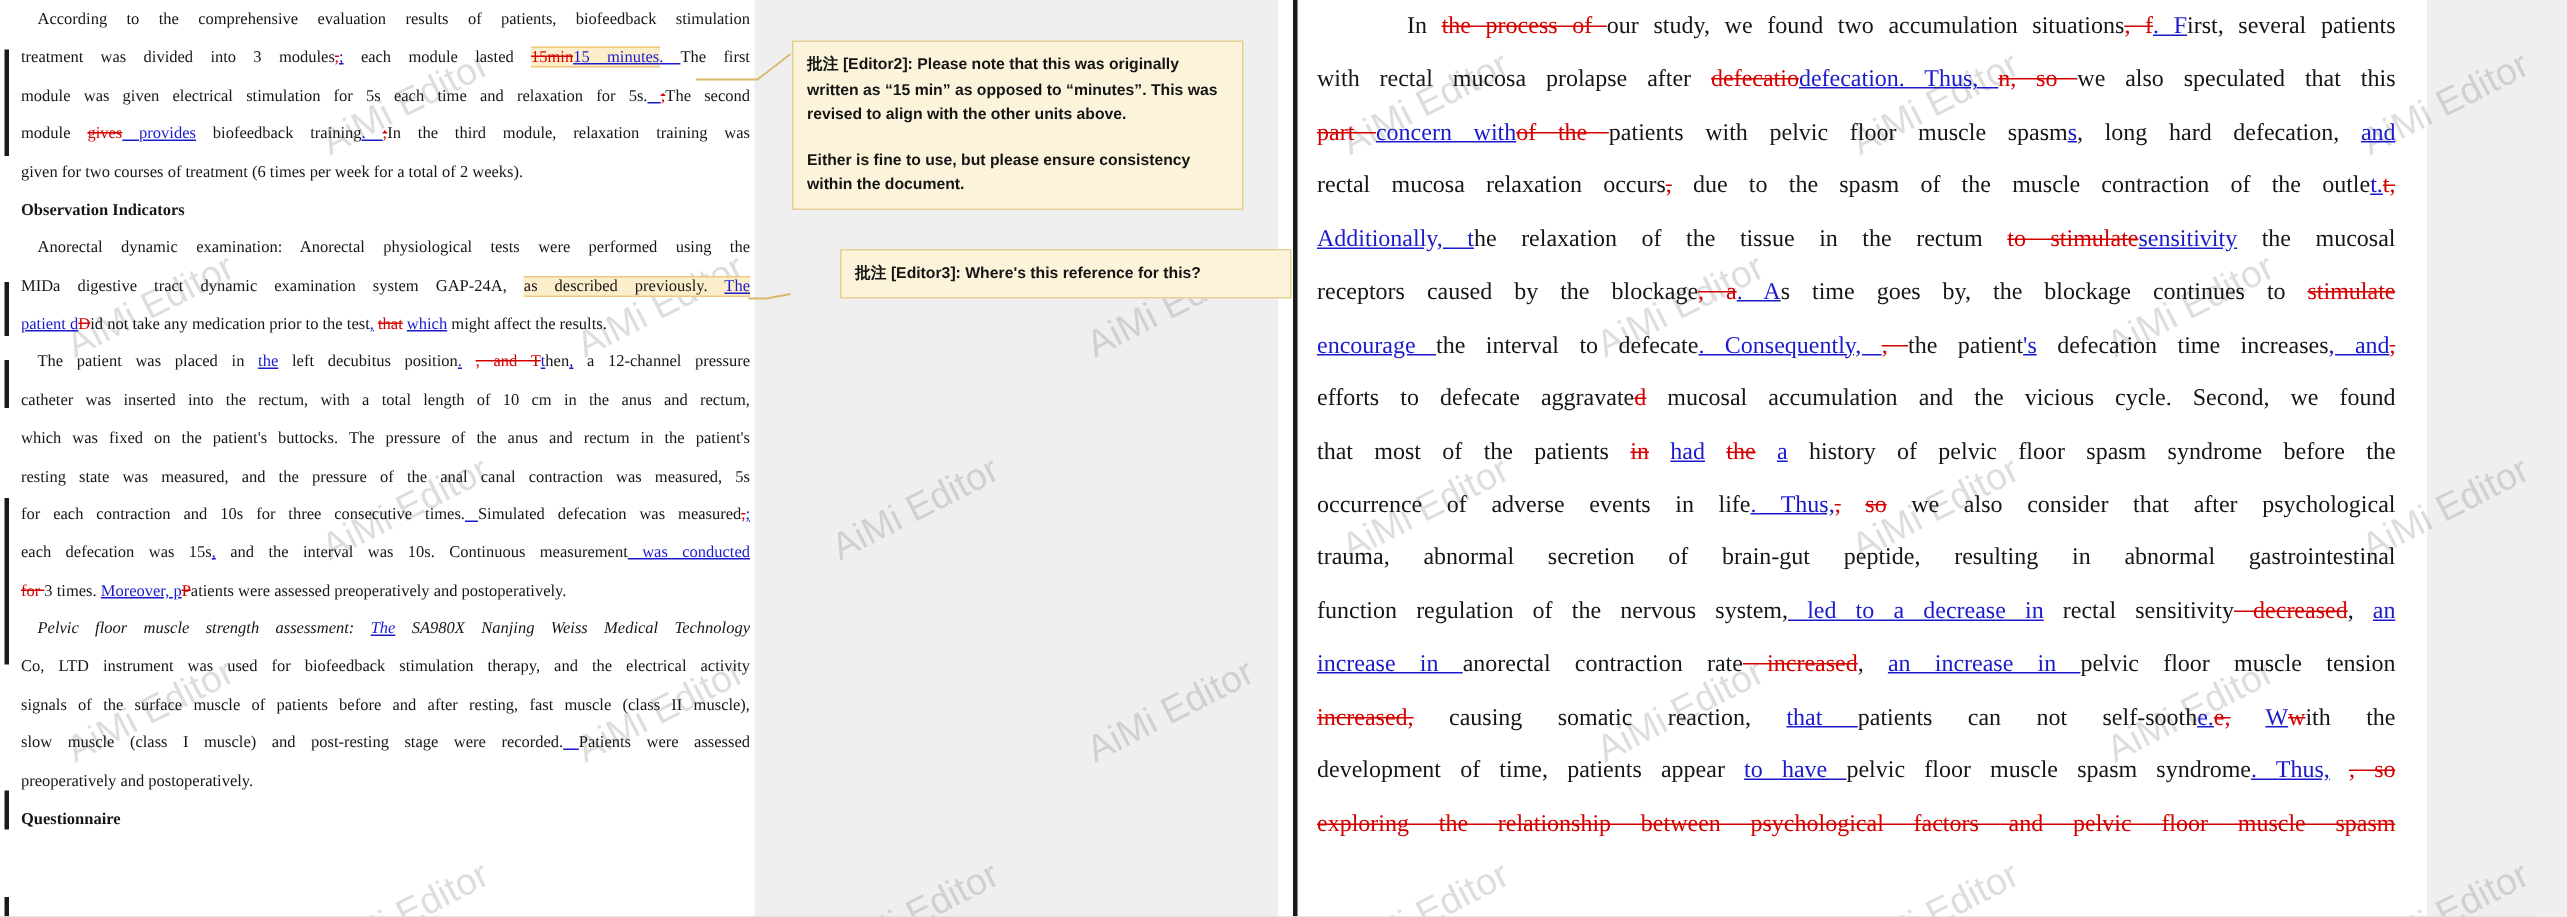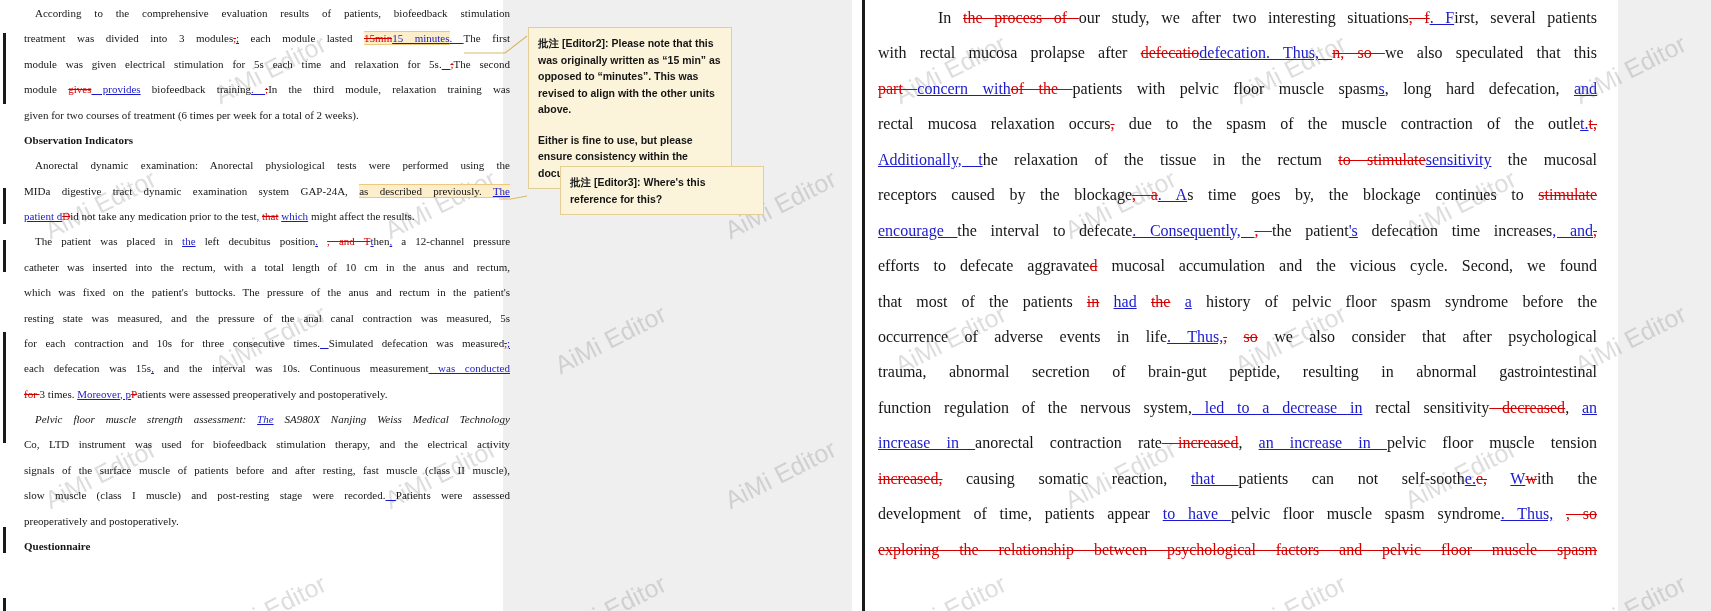--- a/index.html
+++ b/index.html
@@ -12,36 +12,36 @@
   #leftPage{left:0;width:503px;}
   #rightPage{left:852px;width:766px;}
   .wm{
     position:absolute;z-index:2;white-space:nowrap;
     font-family:"Liberation Sans",sans-serif;font-size:25px;
     color:var(--wmcolor,rgba(100,100,100,0.22));
     transform:rotate(-27deg);pointer-events:none;
   }
   #connectors{position:absolute;left:0;top:0;z-index:3;pointer-events:none;}
   .textcol{position:absolute;z-index:4;color:#161616;}
-  #leftCol{left:24px;top:1px;width:486px;font-size:11px;}
+  #leftCol{left:14px;top:1px;width:486px;font-size:11px;}
   #leftCol .line{height:25.38px;line-height:25.38px;overflow:hidden;}
   #rightCol{left:878px;top:0;width:719px;font-size:16px;}
   #rightCol .line{height:35.45px;line-height:35.45px;overflow:hidden;}
   .line.j{text-align:justify;text-align-last:justify;}
   .line.b{font-weight:bold;}
   .ins{color:var(--ins,#1a1acc);text-decoration:underline;}
   .del{color:var(--del,#d40000);text-decoration:line-through;}
   .hl{
     background:var(--hlbg,#fdeecb);
     border-top:1px solid var(--hlbd,#edc87e);
     border-bottom:1px solid var(--hlbd,#edc87e);
   }
   .cbar{position:absolute;width:2.5px;background:var(--cbar,#1a1a1a);z-index:5;}
   .cbox{
-    position:absolute;left:528px;width:204px;box-sizing:border-box;z-index:6;
+    position:absolute;left:528px;width:301px;box-sizing:border-box;z-index:6;
     background:var(--cbg,#fbf4da);border:1px solid var(--cbd,#e3cf96);
     padding:7px 9px;font-family:"Liberation Sans",sans-serif;
     font-size:10.5px;font-weight:bold;line-height:16.5px;color:#141414;
   }
   .cbox p{margin:0;}
   .cbox p + p{margin-top:14px;}
   .clabel{font-weight:bold;}
 </style>
 </head>
 <body>
@@ -102,21 +102,21 @@
       <div class="line j"><span class="t">each defecation was 15s</span><span class="ins">,</span><span class="t"> and the interval was 10s. Continuous measurement</span><span class="ins"> was conducted</span></div>
       <div class="line"><span class="del">for </span><span class="t">3 times. </span><span class="ins">Moreover, p</span><span class="del">P</span><span class="t">atients were assessed preoperatively and postoperatively.</span></div>
       <div class="line j" style="text-indent: 11px; font-style: italic;"><span class="t">Pelvic floor muscle strength assessment: </span><span class="ins">The</span><span class="t"> SA980X Nanjing Weiss Medical Technology</span></div>
       <div class="line j"><span class="t">Co, LTD instrument was used for biofeedback stimulation therapy, and the electrical activity</span></div>
       <div class="line j"><span class="t">signals of the surface muscle of patients before and after resting, fast muscle (class II muscle),</span></div>
       <div class="line j"><span class="t">slow muscle (class I muscle) and post-resting stage were recorded.</span><span class="ins"> </span><span class="t">Patients were assessed</span></div>
       <div class="line"><span class="t">preoperatively and postoperatively.</span></div>
       <div class="line b"><span class="t">Questionnaire</span></div>
     </div>
   <div class="textcol" id="rightCol">
-      <div class="line j" style="text-indent: 60px;"><span class="t">In </span><span class="del">the process of </span><span class="t">our study, we after two interesting situations</span><span class="del">, f</span><span class="ins">. F</span><span class="t">irst, several patients</span></div>
+      <div class="line j" style="text-indent: 60px;"><span class="t">In </span><span class="del">the process of </span><span class="t">our study, we found two accumulation situations</span><span class="del">, f</span><span class="ins">. F</span><span class="t">irst, several patients</span></div>
       <div class="line j"><span class="t">with rectal mucosa prolapse after </span><span class="del">defecatio</span><span class="ins">defecation. Thus, </span><span class="del">n, so </span><span class="t">we also speculated that this</span></div>
       <div class="line j"><span class="del">part </span><span class="ins">concern with</span><span class="del">of the </span><span class="t">patients with pelvic floor muscle spasm</span><span class="ins">s</span><span class="t">, long hard defecation, </span><span class="ins">and</span></div>
       <div class="line j"><span class="t">rectal mucosa relaxation occurs</span><span class="del">,</span><span class="t"> due to the spasm of the muscle contraction of the outle</span><span class="ins">t.</span><span class="del">t,</span></div>
       <div class="line j"><span class="ins">Additionally, t</span><span class="t">he relaxation of the tissue in the rectum </span><span class="del">to stimulate</span><span class="ins">sensitivity</span><span class="t"> the mucosal</span></div>
       <div class="line j"><span class="t">receptors caused by the blockage</span><span class="del">, a</span><span class="ins">. A</span><span class="t">s time goes by, the blockage continues to </span><span class="del">stimulate</span></div>
       <div class="line j"><span class="ins">encourage </span><span class="t">the interval to defecate</span><span class="ins">. Consequently, </span><span class="del">, </span><span class="t">the patient</span><span class="ins">'s</span><span class="t"> defecation time increases</span><span class="ins">, and</span><span class="del">,</span></div>
       <div class="line j"><span class="t">efforts to defecate aggravate</span><span class="del">d</span><span class="t"> mucosal accumulation and the vicious cycle. Second, we found</span></div>
       <div class="line j"><span class="t">that most of the patients </span><span class="del">in</span><span class="t"> </span><span class="ins">had</span><span class="t"> </span><span class="del">the</span><span class="t"> </span><span class="ins">a</span><span class="t"> history of pelvic floor spasm syndrome before the</span></div>
       <div class="line j"><span class="t">occurrence of adverse events in life</span><span class="ins">. Thus,</span><span class="del">,</span><span class="t"> </span><span class="del">so</span><span class="t"> we also consider that after psychological</span></div>
       <div class="line j"><span class="t">trauma, abnormal secretion of brain-gut peptide, resulting in abnormal gastrointestinal</span></div>

